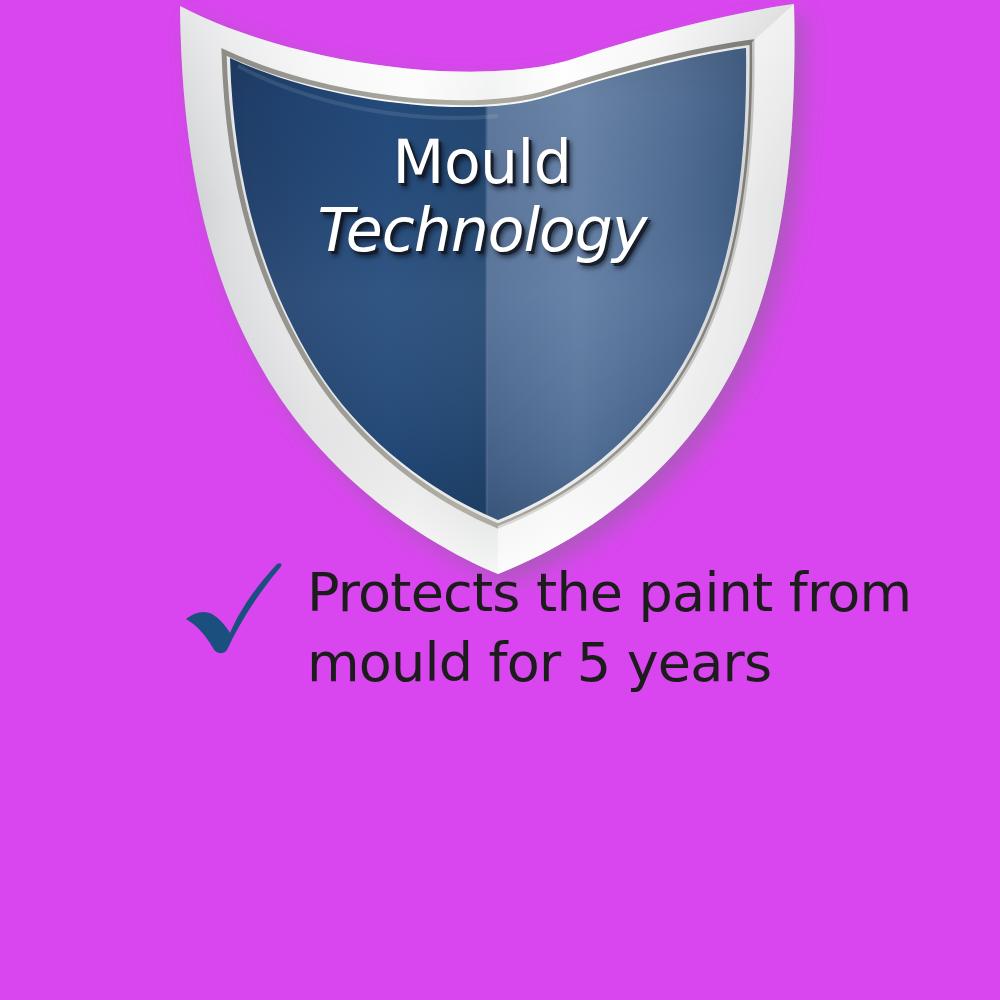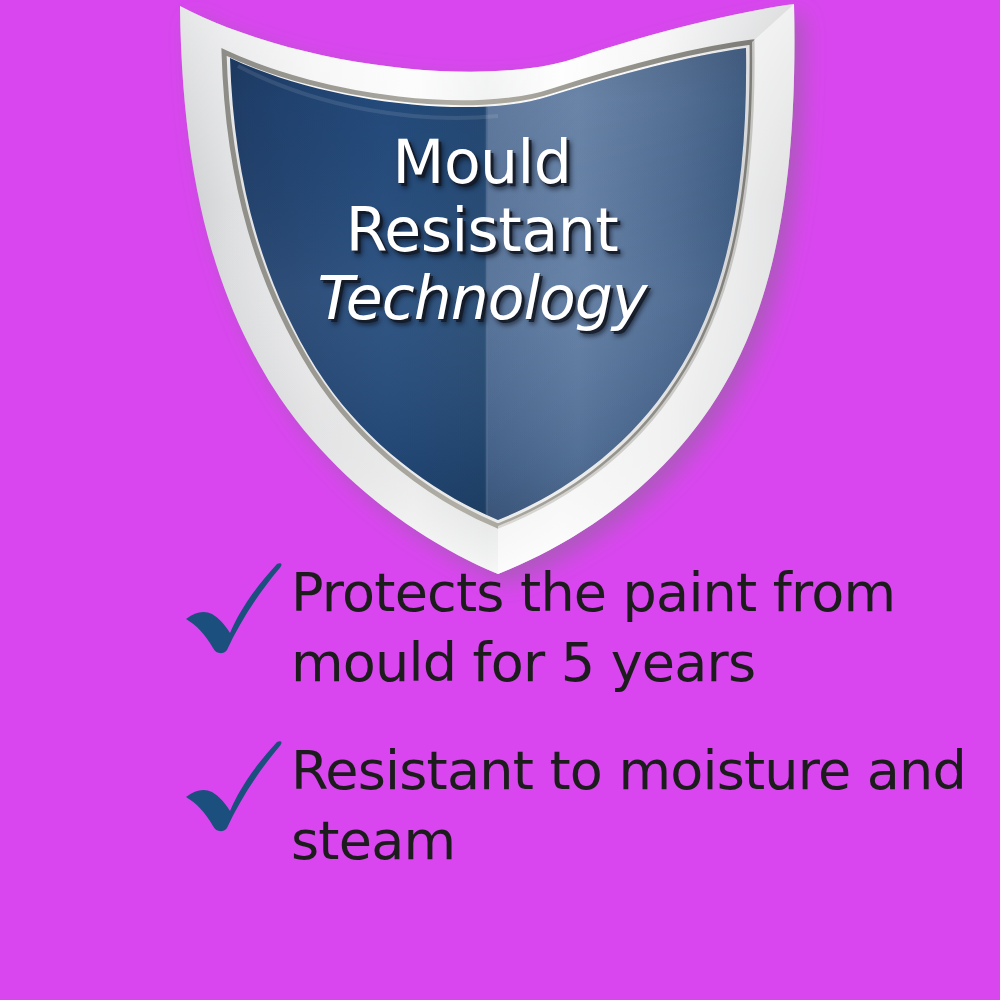--- a/index.html
+++ b/index.html
@@ -95,21 +95,21 @@
   }
 
   .benefit-text {
     flex: 1 1 auto;
     color: #1c1c1c;
     font-family: "DejaVu Sans", "Liberation Sans", sans-serif;
     font-size: 54px;
     line-height: 70px;
     font-weight: 400;
     letter-spacing: -0.8px;
-    margin-left: 8px;
+    margin-left: 24px;
     margin-top: 2px;
   }
 </style>
 </head>
 <body>
 
 <div id="root">
 
   <div class="shield-badge">
     <svg viewBox="0 0 640 570" xmlns="http://www.w3.org/2000/svg">
@@ -219,21 +219,20 @@
       <path d="M 70 70 C 150 112, 250 128, 330 120" fill="none" stroke="#ffffff" stroke-opacity="0.10" stroke-width="4"></path>
 
       <path d="M 330 578 L 330 530 C 391 506, 461 462, 510 386
                C 566 302, 586 190, 584 46 L 626 8
                C 630 190, 606 318, 542 412 C 482 500, 400 550, 330 578 Z" fill="#ffffff" opacity="0.55"></path>
     </svg>
   </div>
 
   <div class="shield-caption">
     <span class="cap-line line-1">Mould</span>
-    <span class="cap-line line-2">Resistant</span>
     <span class="cap-line line-3">Technology</span>
   </div>
 
   <div class="benefits">
 
     <div class="benefit-item">
       <span class="check-icon">
         <svg viewBox="0 0 98 92" xmlns="http://www.w3.org/2000/svg">
           <path d="M 1 57
                    C 10 50, 19 48, 27 52
@@ -241,31 +240,16 @@
                    C 54 50, 68 28, 92 2
                    C 97 0, 98 3, 94 7
                    C 72 33, 54 62, 42 88
                    C 38 93, 31 92, 28 86
                    C 20 72, 11 63, 1 57 Z" fill="#1a4f7e"></path>
         </svg>
       </span>
       <span class="benefit-text">Protects the paint from mould for 5 years</span>
     </div>
 
-    <div class="benefit-item">
-      <span class="check-icon">
-        <svg viewBox="0 0 98 92" xmlns="http://www.w3.org/2000/svg">
-          <path d="M 1 57
-                   C 10 50, 19 48, 27 52
-                   C 34 56, 40 63, 45 71
-                   C 54 50, 68 28, 92 2
-                   C 97 0, 98 3, 94 7
-                   C 72 33, 54 62, 42 88
-                   C 38 93, 31 92, 28 86
-                   C 20 72, 11 63, 1 57 Z" fill="#1a4f7e"></path>
-        </svg>
-      </span>
-      <span class="benefit-text">Resistant to moisture and steam</span>
-    </div>
 
   </div>
 
 </div>
 
 </body></html>

